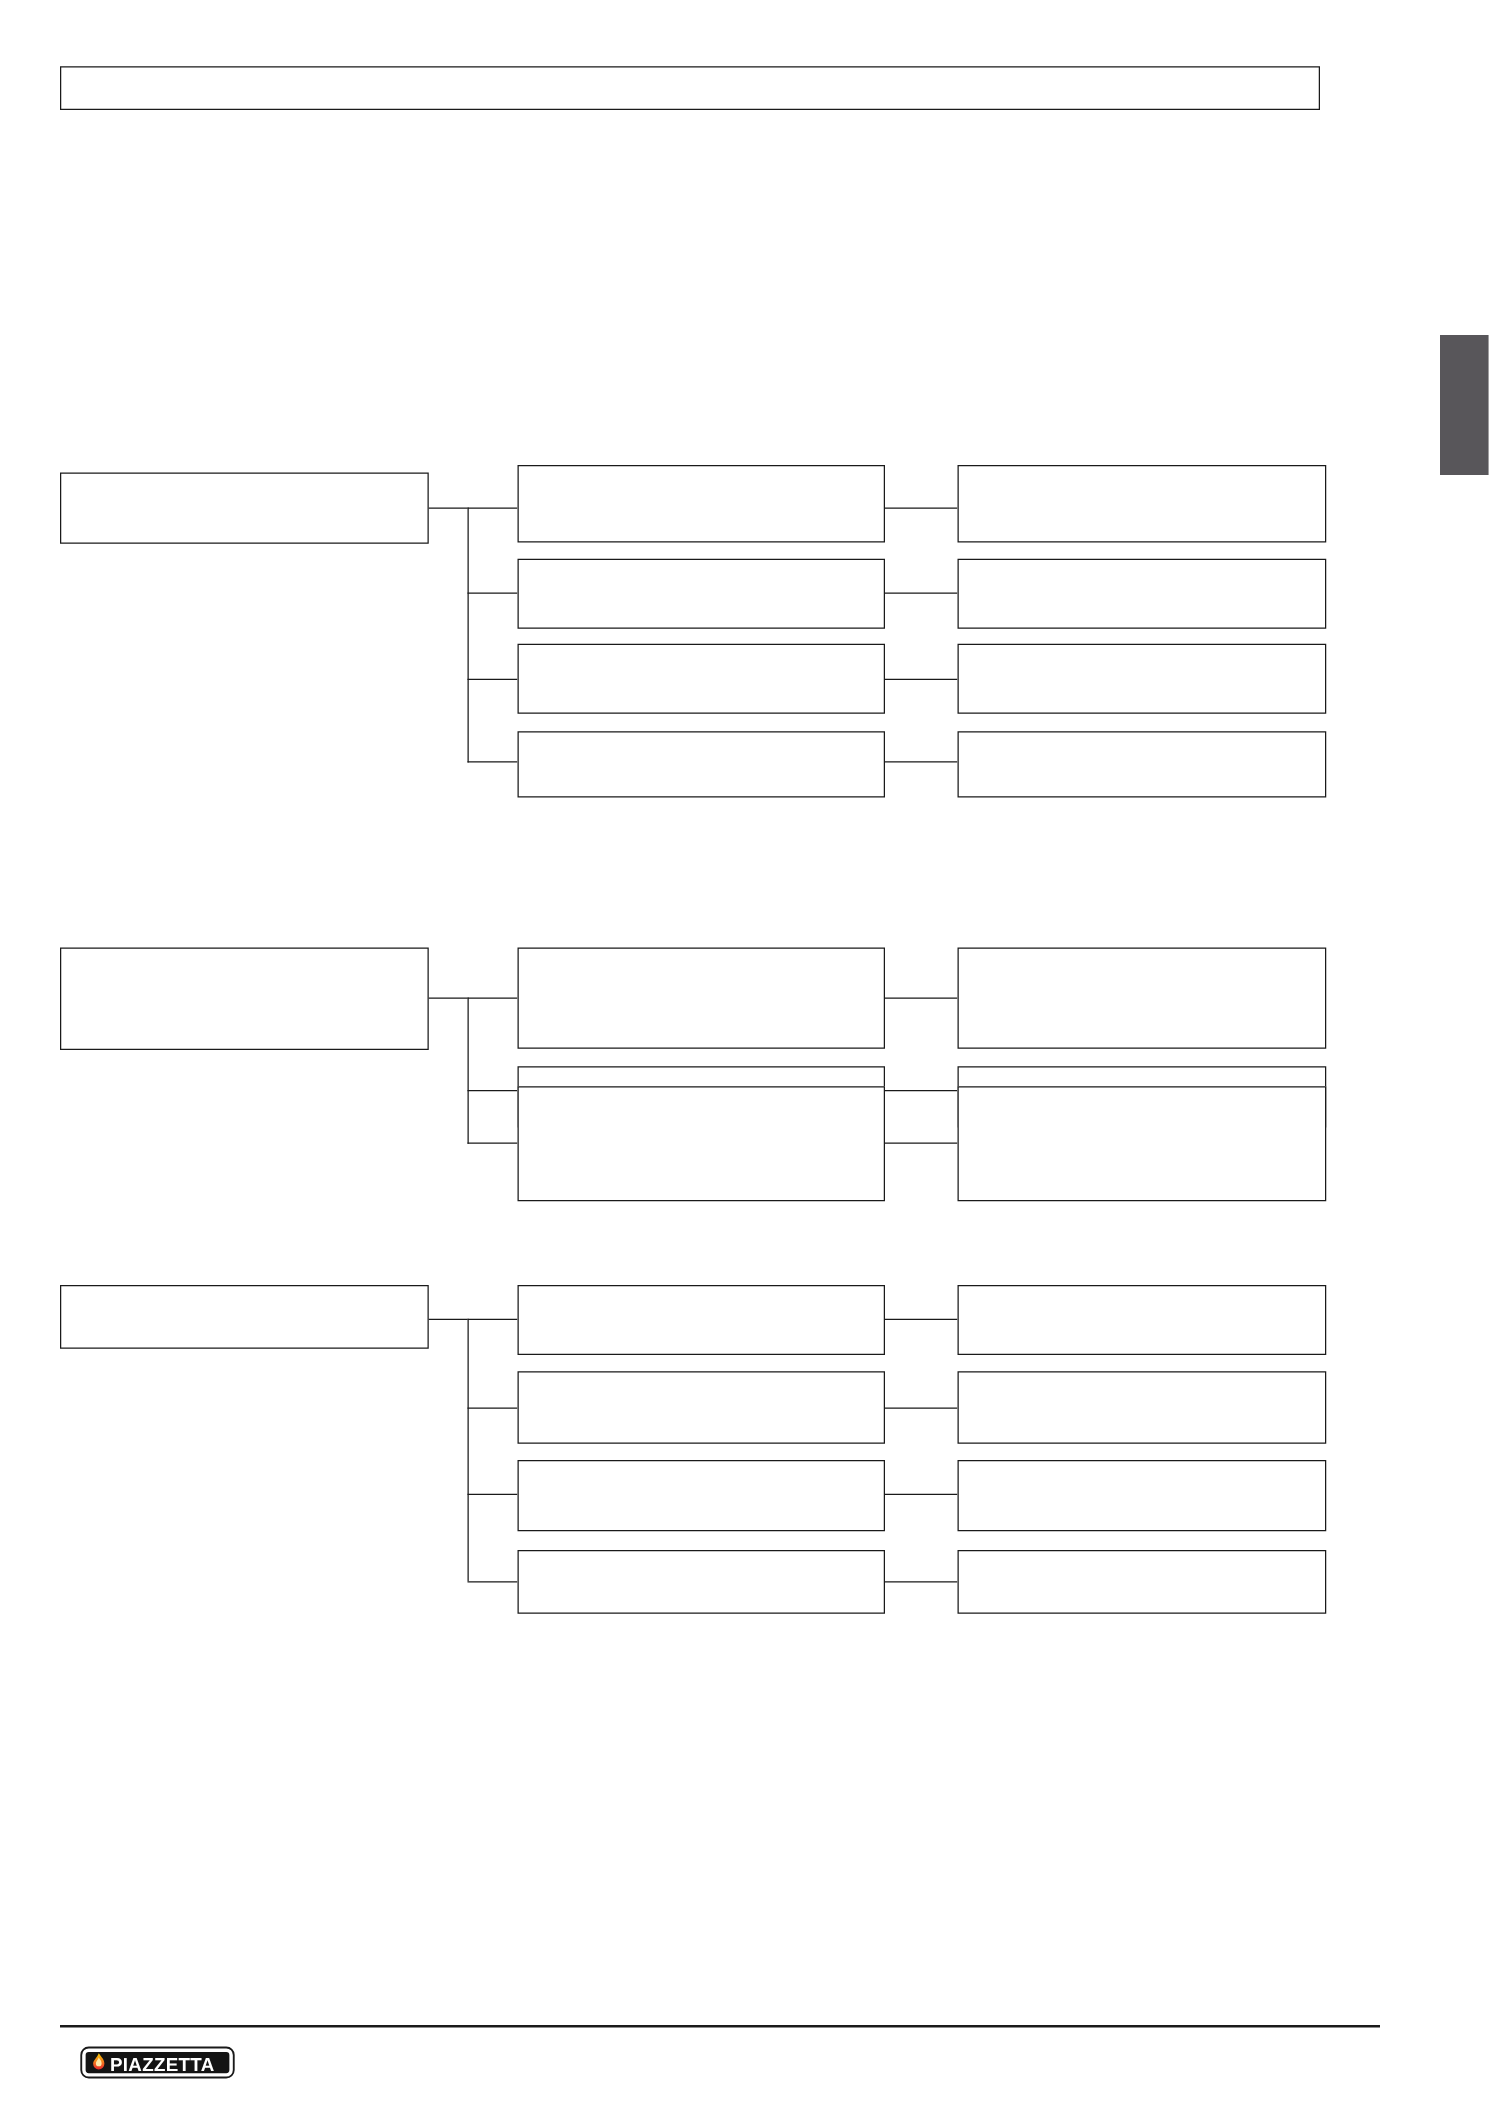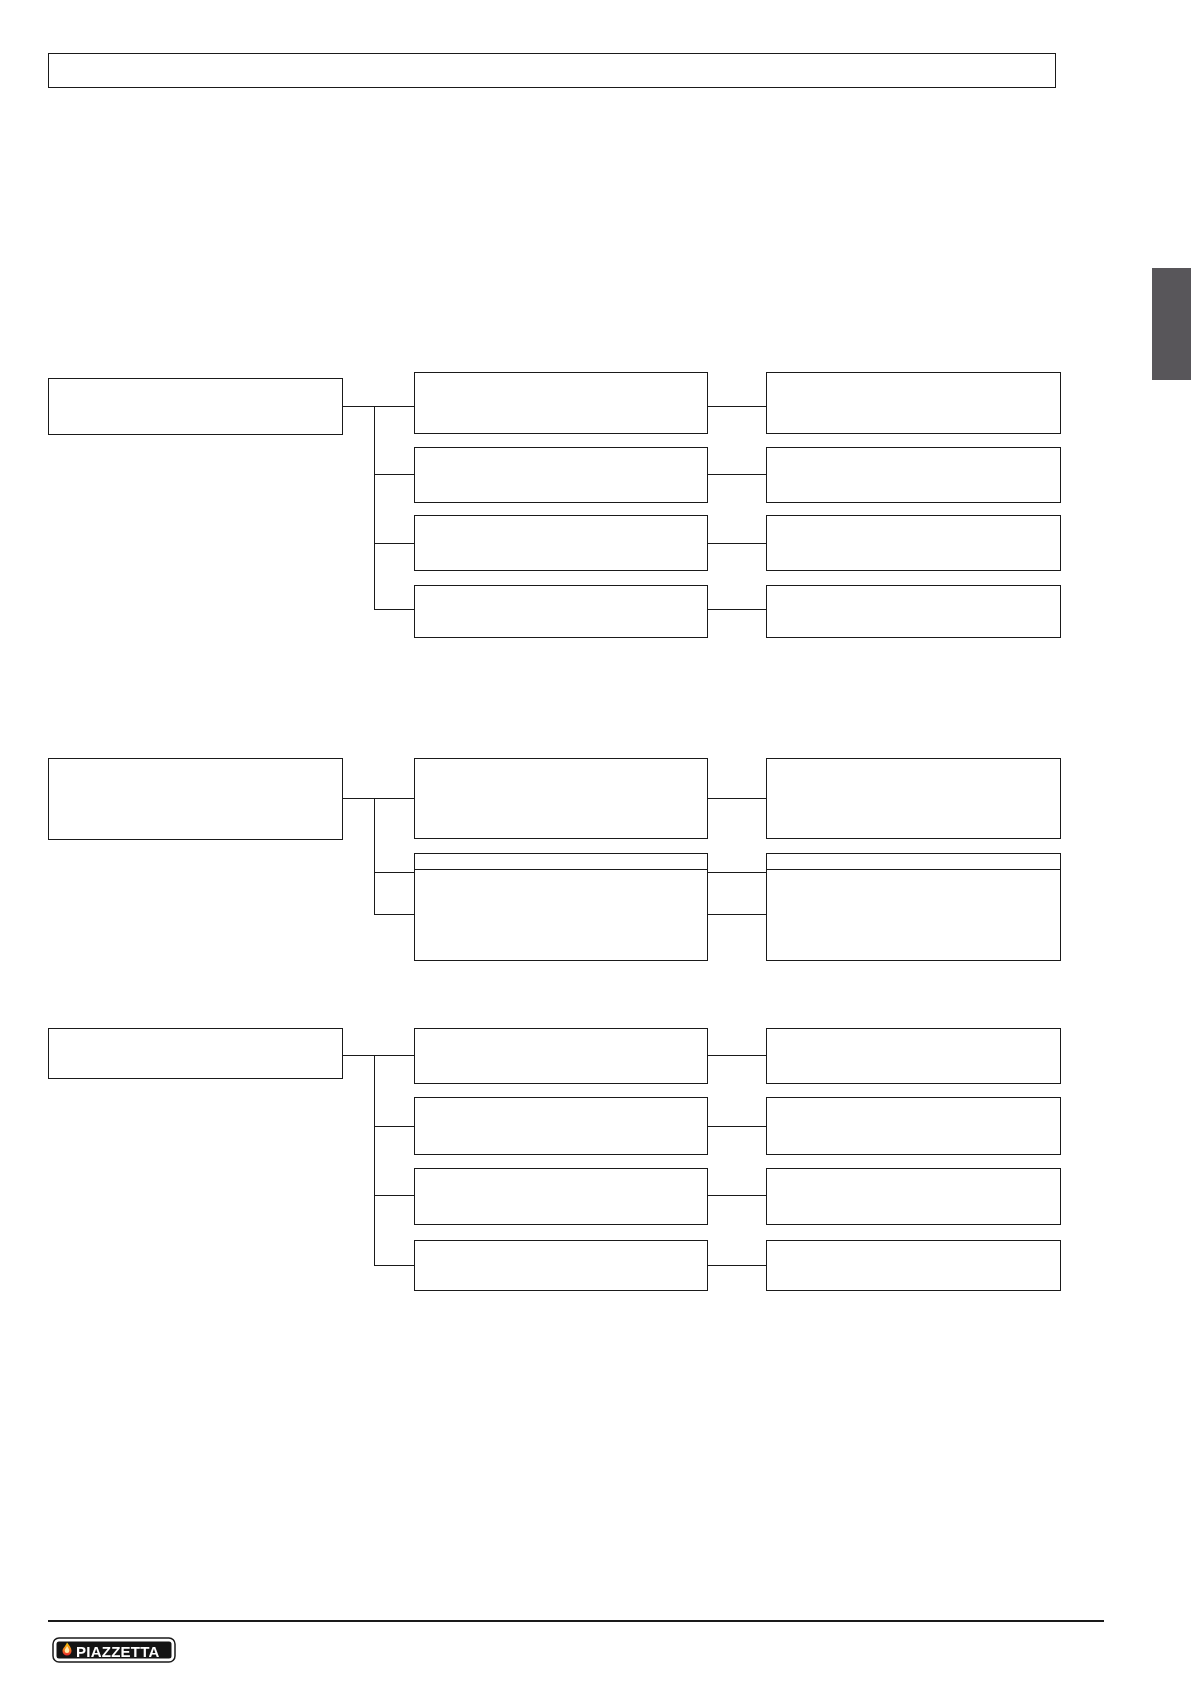--- a/index.html
+++ b/index.html
@@ -85,21 +85,21 @@
     position: absolute;
     left: 48px;
     top: 1620px;
     width: 1056px;
     height: 1.6px;
     background: #1a1a1a;
   }
 
   .logo {
     position: absolute;
-    left: 52px;
+    left: 64px;
     top: 1636px;
     width: 124px;
     height: 30px;
   }
   .logo svg { display: block; }
 
   .page-number {
     position: absolute;
     right: 48px;
     top: 1640px;

